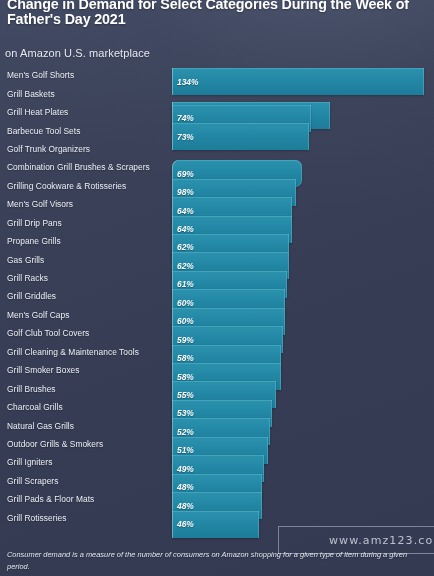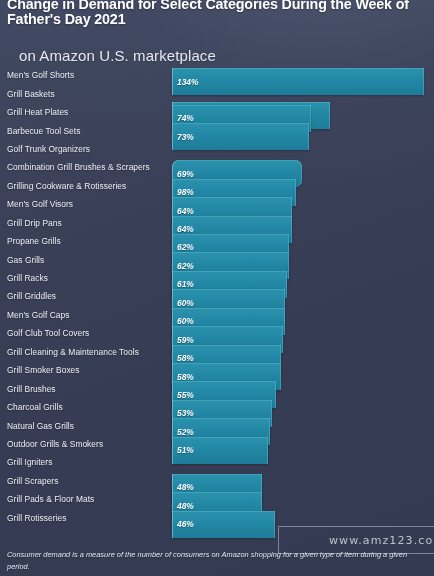--- a/index.html
+++ b/index.html
@@ -16,22 +16,22 @@
       linear-gradient(160deg,#424a63 0%,#3a4158 26%,#353c53 60%,#333a51 100%);
   }
   
   .header{position:absolute;left:7px;top:-3px;right:6px;}
   .title{
     font-size:14.3px;font-weight:bold;line-height:15.2px;
     color:#ffffff;letter-spacing:-0.15px;margin:0;
     text-shadow:0 1px 2px rgba(0,0,0,.30);
   }
   .subtitle{
-    position:absolute;left:19px;top:47px;
-    font-size:15px;color:#e6e9f0;letter-spacing:.1px;
+    position:absolute;left:5px;top:47px;
+    font-size:11px;color:#e6e9f0;letter-spacing:.1px;
     text-shadow:0 1px 1px rgba(0,0,0,.22);
   }
   
   .chart{position:absolute;left:0;top:66px;width:434px;}
   .row{position:relative;height:18.45px;}
   .row-label{
     position:absolute;left:7px;top:50%;transform:translateY(-50%);
     font-size:8.4px;color:#eef0f5;white-space:nowrap;letter-spacing:.05px;
     text-shadow:0 1px 1px rgba(0,0,0,.25);
   }
@@ -239,41 +239,46 @@
       <div class="row">
         <div class="row-label">Outdoor Grills &amp; Smokers</div>
         <div class="bar-track">
           <div class="bar" style="width: 95.982px;">
             <span class="bar-value">51%</span>
           </div>
         </div>
       </div>
       <div class="row">
         <div class="row-label">Grill Igniters</div>
+        <div class="bar-track">
+          <div class="bar" style="width: 92.218px;">
+            <span class="bar-value">49%</span>
+          </div>
+        </div>
       </div>
       <div class="row">
         <div class="row-label">Grill Scrapers</div>
         <div class="bar-track">
           <div class="bar" style="width: 90.336px;">
             <span class="bar-value">48%</span>
           </div>
         </div>
       </div>
       <div class="row">
         <div class="row-label">Grill Pads &amp; Floor Mats</div>
         <div class="bar-track">
           <div class="bar" style="width: 90.336px;">
             <span class="bar-value">48%</span>
           </div>
         </div>
       </div>
       <div class="row">
         <div class="row-label">Grill Rotisseries</div>
         <div class="bar-track">
-          <div class="bar" style="width: 86.572px; padding-left: 16px;">
+          <div class="bar" style="width: 86.572px;">
             <span class="bar-value">46%</span>
           </div>
         </div>
       </div>
     </div>
 
   <div class="watermark">
     <span>www.amz123.com</span>
   </div>
 

